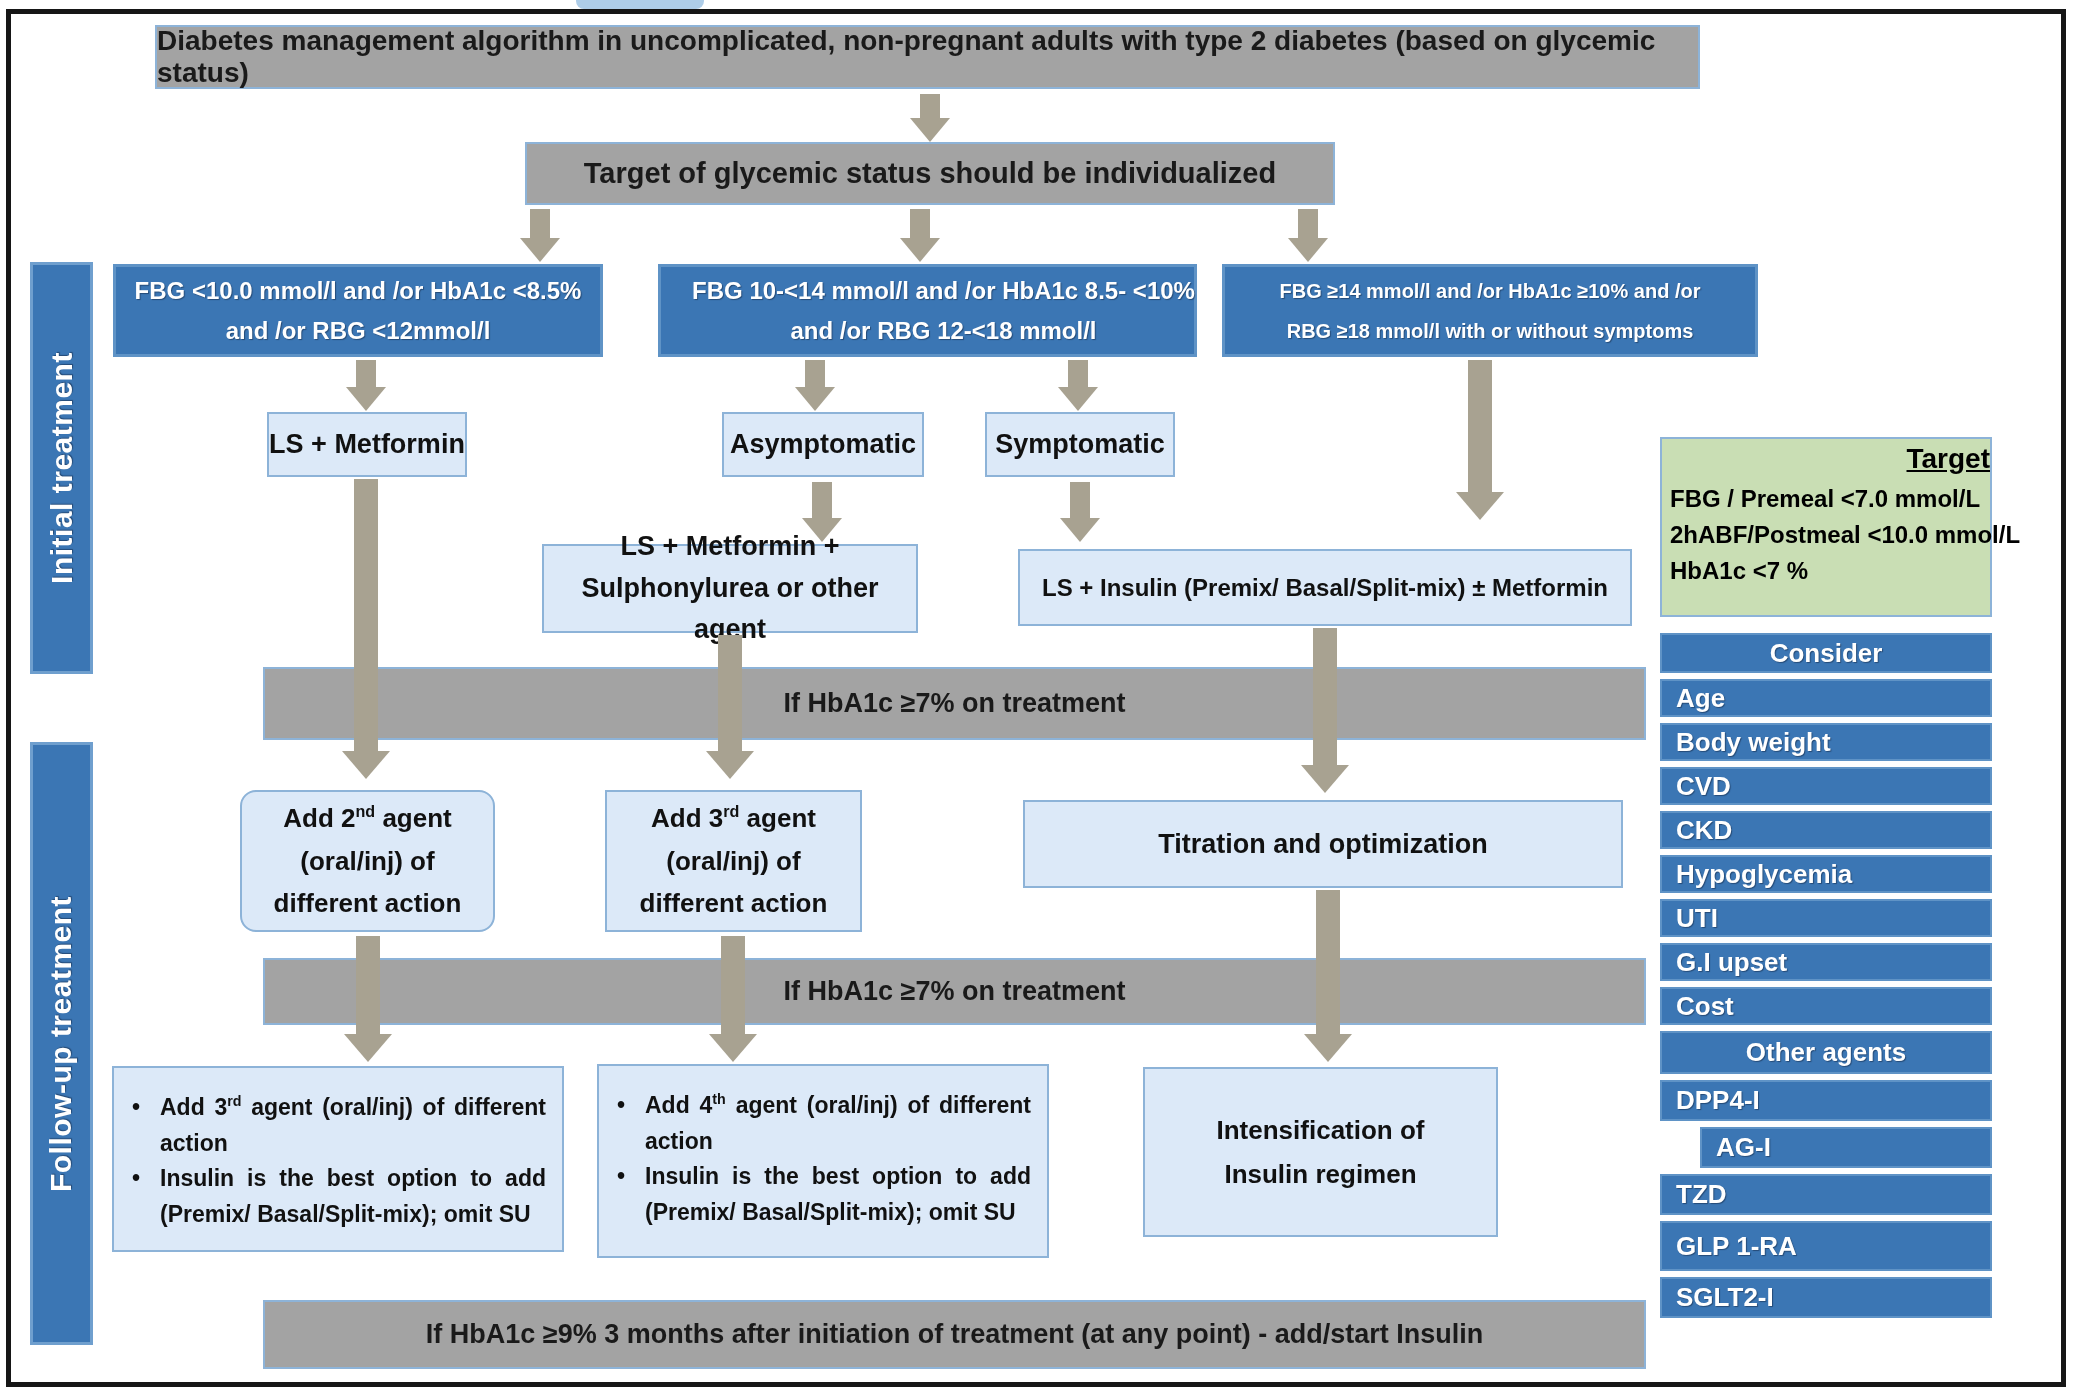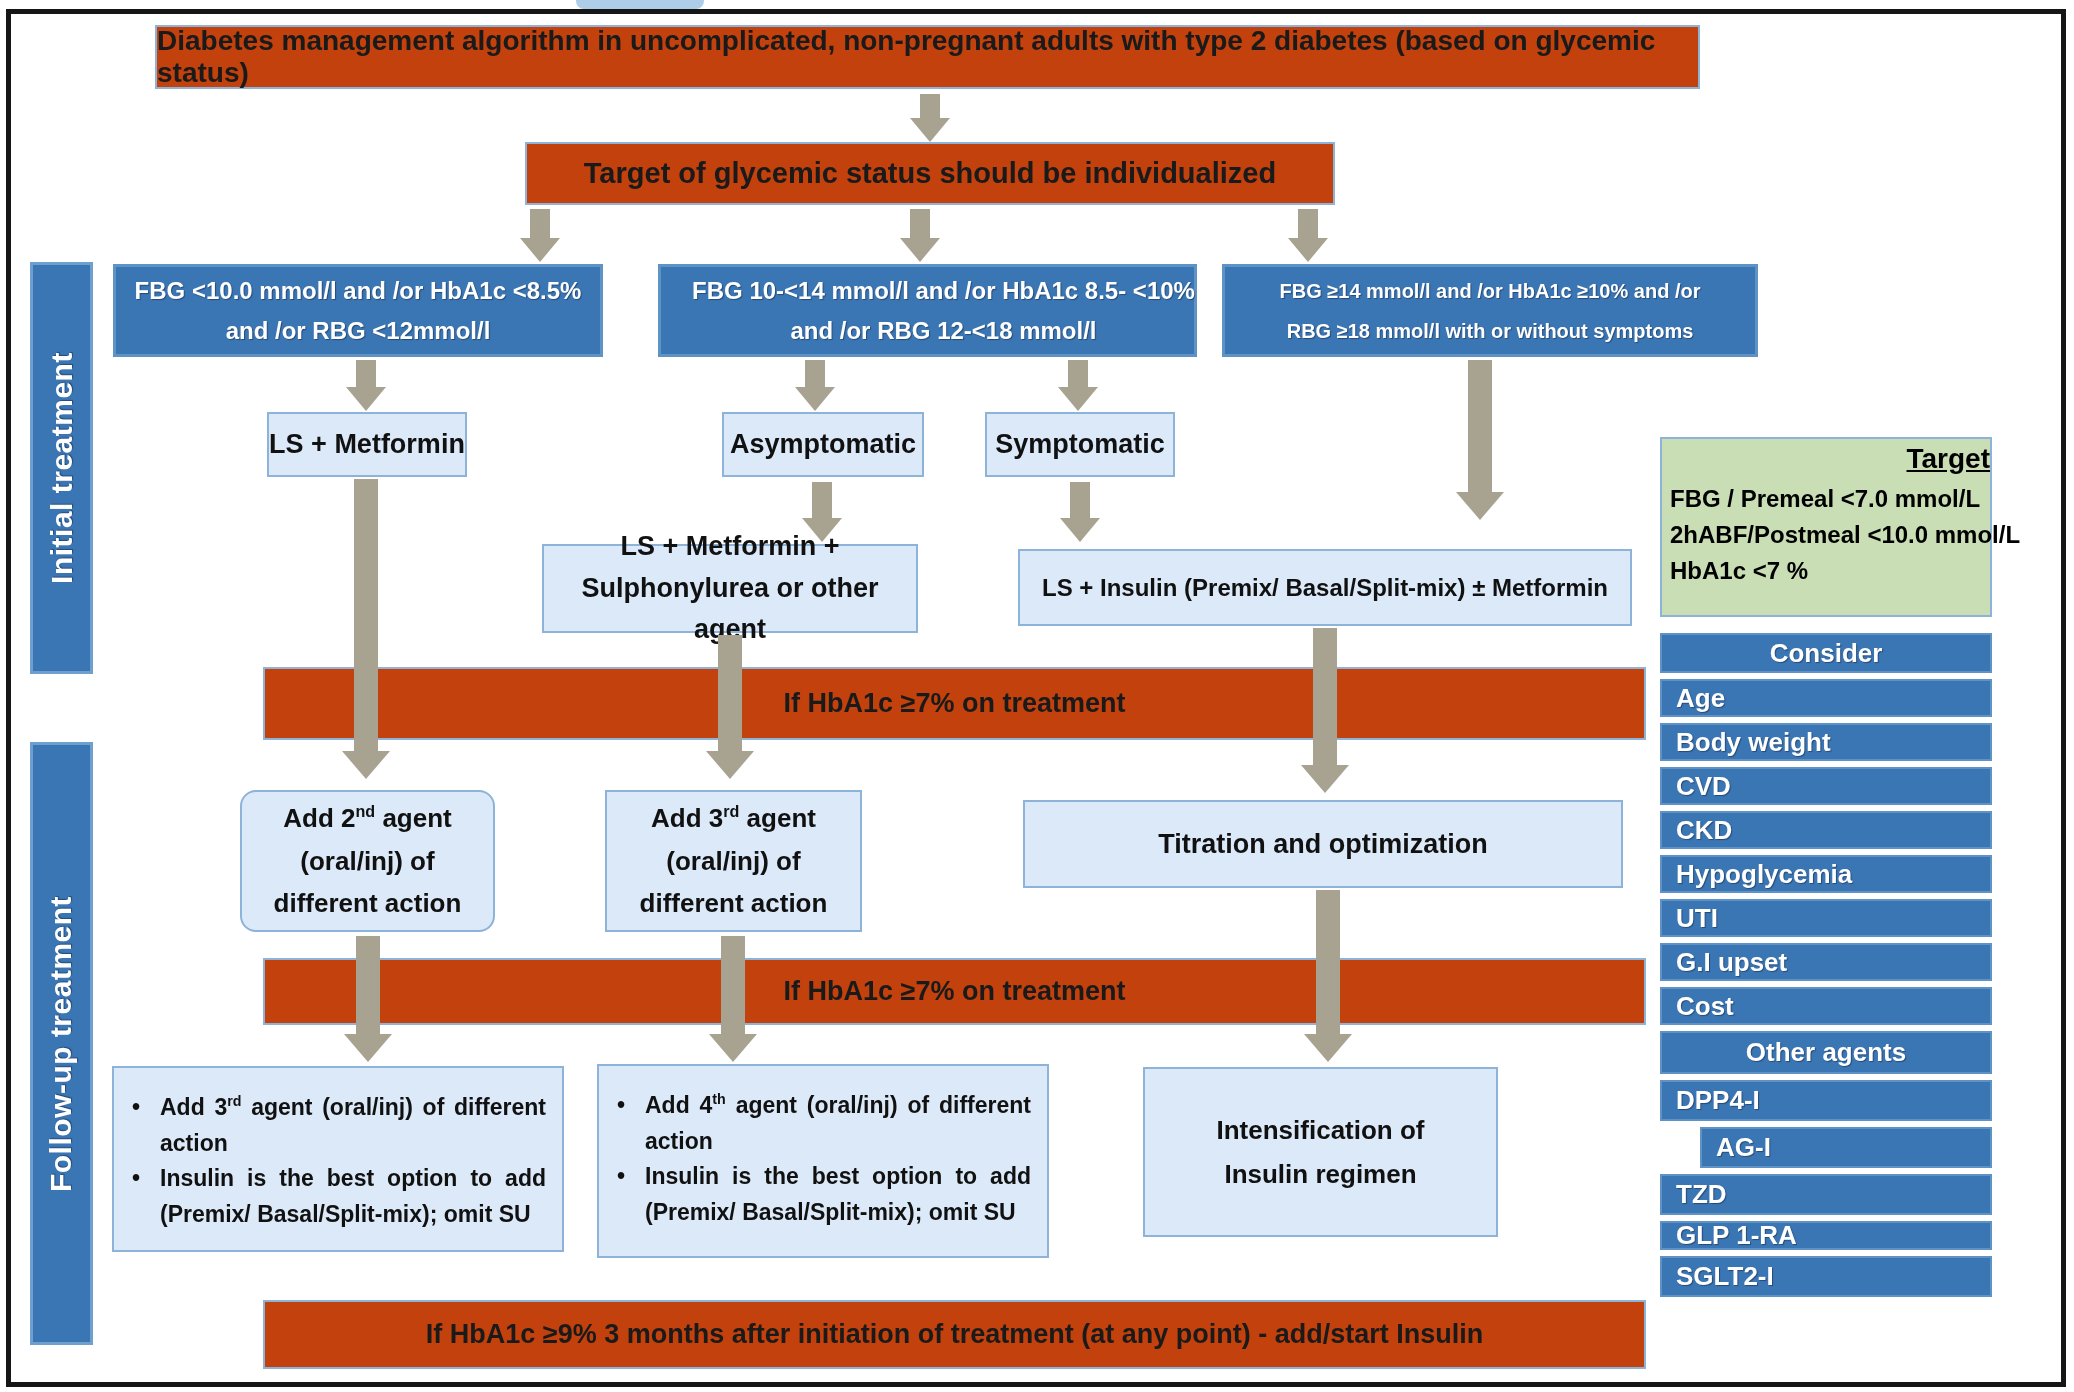--- a/index.html
+++ b/index.html
@@ -3,21 +3,21 @@
 <meta charset="utf-8">
 <style>
   html,body{margin:0;padding:0;background:#ffffff;}
   body{font-family:"Liberation Sans","DejaVu Sans",sans-serif;}
   .page{position:relative;width:2074px;height:1392px;background:#ffffff;overflow:hidden;}
   .frame{position:absolute;left:6px;top:9px;width:2050px;height:1368px;border:5px solid #161616;background:#ffffff;}
   .artifact{position:absolute;left:576px;top:0;width:128px;height:9px;background:#aecde8;border-radius:0 0 8px 8px;}
 
   .abs{position:absolute;box-sizing:border-box;}
 
-  .banner-green{background:#c2410c;border:2px solid #8db3d8;display:flex;align-items:center;justify-content:center;
+  .banner-green{background:#a3a3a3;border:2px solid #8db3d8;display:flex;align-items:center;justify-content:center;
     font-weight:bold;color:#1a1a1a;z-index:1;}
   .box-green{background:#c9deb4;border:2px solid #8db3d8;box-sizing:border-box;z-index:2;}
   .box-dark{background:#3b76b4;border:3px solid #5f93c6;display:flex;flex-direction:column;align-items:center;justify-content:center;
     color:#ffffff;font-weight:bold;text-shadow:1px 1px 1px rgba(20,40,70,.55);z-index:2;}
   .box-light{background:#dce9f8;border:2px solid #8db3d8;display:flex;flex-direction:column;align-items:center;justify-content:center;
     color:#111;font-weight:bold;text-align:center;z-index:3;}
   .nowrap{white-space:nowrap;}
 
   .sidebar{background:#3b76b4;border:3px solid #6f9fce;display:flex;align-items:center;justify-content:center;z-index:2;}
   .sidebar span{transform:rotate(-90deg);white-space:nowrap;color:#fff;font-weight:bold;font-size:30px;
@@ -174,21 +174,21 @@
     <div class="prow">CVD</div>
     <div class="prow">CKD</div>
     <div class="prow">Hypoglycemia</div>
     <div class="prow">UTI</div>
     <div class="prow">G.I upset</div>
     <div class="prow">Cost</div>
     <div class="prow head" style="height:43px;">Other agents</div>
     <div class="prow" style="height:41px;">DPP4-I</div>
     <div class="prow" style="height:41px;margin-left:40px;">AG-I</div>
     <div class="prow" style="height:41px;">TZD</div>
-    <div class="prow" style="height:29px;">GLP 1-RA</div>
+    <div class="prow" style="height:50px;">GLP 1-RA</div>
     <div class="prow" style="height:41px;">SGLT2-I</div>
   </div>
 
   <div class="abs box-light" style="left:240px;top:790px;width:255px;height:142px;font-size:26px;line-height:1.65;padding:6px 18px;border-radius:16px;">
     <div><span>Add 2</span><sup>nd</sup><span> agent (oral/inj) of different action</span></div>
   </div>
   <div class="abs box-light" style="left:605px;top:790px;width:257px;height:142px;font-size:26px;line-height:1.65;padding:6px 12px;">
     <div><span>Add 3</span><sup>rd</sup><span> agent (oral/inj) of different action</span></div>
   </div>
   <div class="abs box-light" style="left:1023px;top:800px;width:600px;height:88px;font-size:27px;">

